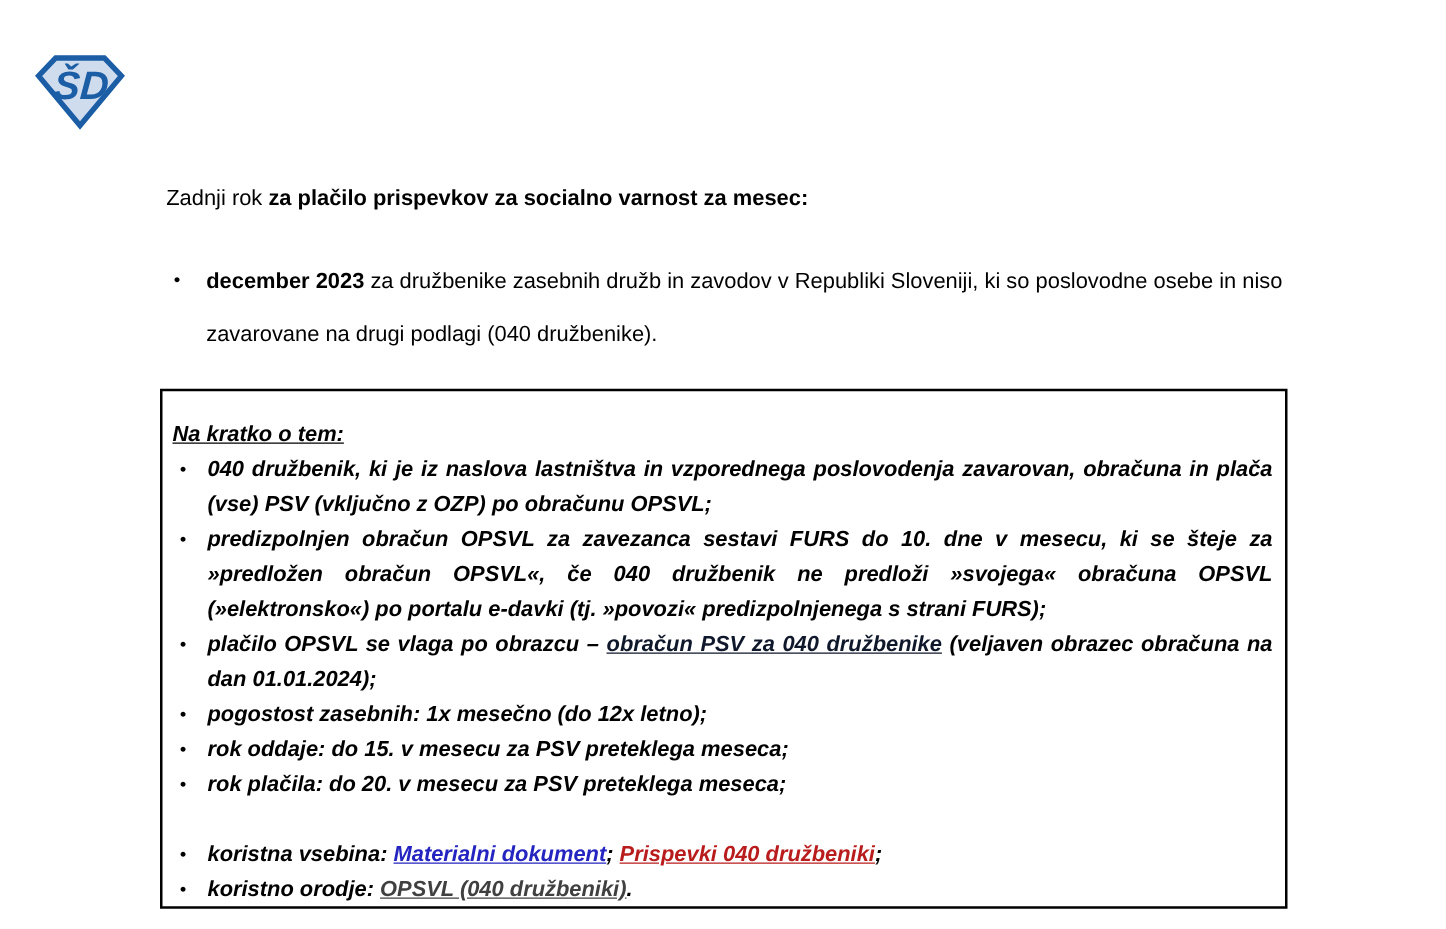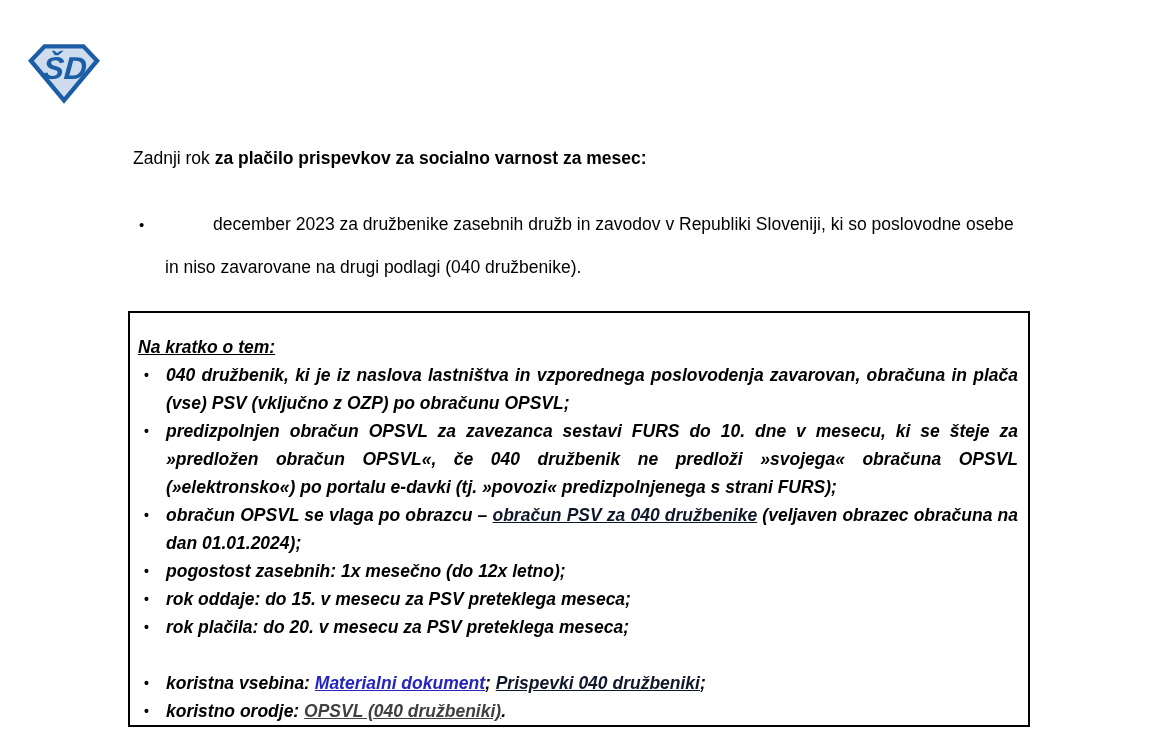--- a/index.html
+++ b/index.html
@@ -6,21 +6,21 @@
   .page{
     position:relative;width:1157px;height:743px;background:#ffffff;
     font-family:"Liberation Sans", sans-serif;color:#000;overflow:hidden;
   }
   .logo{position:absolute;left:28px;top:42px;width:72px;height:62px;}
   .heading{position:absolute;left:133px;top:148px;font-size:17.5px;white-space:nowrap;}
   .heading .bold{font-weight:bold;}
   .intro-bullet{position:absolute;left:133px;top:203px;width:897px;font-size:17.5px;line-height:43px;}
   .ib-marker{position:absolute;left:6px;top:0;font-size:15px;}
   .ib-text{margin-left:32px;}
-  .ib-text .bold{font-weight:normal;margin-left:48px;}
+  .ib-text .bold{font-weight:bold;}
   .box{
     position:absolute;left:128px;top:311px;width:902px;height:416px;
     box-sizing:border-box;border:2px solid #000;
     padding:3px 10px 0 8px;
     font-size:17.5px;font-style:italic;font-weight:bold;line-height:28px;
   }
   .box-title{display:inline-block;text-decoration:underline;margin-top:17px;}
   .box-item{position:relative;padding-left:28px;text-align:justify;}
   .box-item.no-justify{text-align:left;}
   .bi-marker{position:absolute;left:6px;top:0;font-size:14px;font-style:normal;}
@@ -59,21 +59,21 @@
       <span>040 družbenik, ki je iz naslova lastništva in vzporednega poslovodenja zavarovan, obračuna in plača (vse) PSV (vključno z OZP) po obračunu OPSVL;</span>
     </div>
 
     <div class="box-item">
       <span class="bi-marker">•</span>
       <span>predizpolnjen obračun OPSVL za zavezanca sestavi FURS do 10. dne v mesecu, ki se šteje za »predložen obračun OPSVL«, če 040 družbenik ne predloži »svojega« obračuna OPSVL (»elektronsko«) po portalu e-davki (tj. »povozi« predizpolnjenega s strani FURS);</span>
     </div>
 
     <div class="box-item">
       <span class="bi-marker">•</span>
-      <span>obračun OPSVL se vlaga po obrazcu – </span><a href="#" style="color: #0f172a;">obračun PSV za 040 družbenike</a><span> (veljaven obrazec obračuna na dan 01.01.2024);</span>
+      <span>plačilo OPSVL se vlaga po obrazcu – </span><a href="#" style="color: #0f172a;">obračun PSV za 040 družbenike</a><span> (veljaven obrazec obračuna na dan 01.01.2024);</span>
     </div>
 
     <div class="box-item no-justify">
       <span class="bi-marker">•</span>
       <span>pogostost zasebnih: 1x mesečno (do 12x letno);</span>
     </div>
 
     <div class="box-item no-justify">
       <span class="bi-marker">•</span>
       <span>rok oddaje: do 15. v mesecu za PSV preteklega meseca;</span>
@@ -81,21 +81,21 @@
 
     <div class="box-item no-justify">
       <span class="bi-marker">•</span>
       <span>rok plačila: do 20. v mesecu za PSV preteklega meseca;</span>
     </div>
 
     <div class="spacer"></div>
 
     <div class="box-item no-justify">
       <span class="bi-marker">•</span>
-      <span>koristna vsebina: </span><a href="#" style="color: rgb(36, 36, 192);">Materialni dokument</a><span>; </span><a href="#" style="color: #0f172a;">Prispevki 040 družbeniki</a><span>;</span>
+      <span>koristna vsebina: </span><a href="#" style="color: rgb(36, 36, 192);">Materialni dokument</a><span>; </span><a href="#" style="color: #b91c1c;">Prispevki 040 družbeniki</a><span>;</span>
     </div>
 
     <div class="box-item no-justify">
       <span class="bi-marker">•</span>
       <span>koristno orodje: </span><a href="#" style="color: #404040;">OPSVL (040 družbeniki)</a><span>.</span>
     </div>
   </div>
 
 </div>
 

